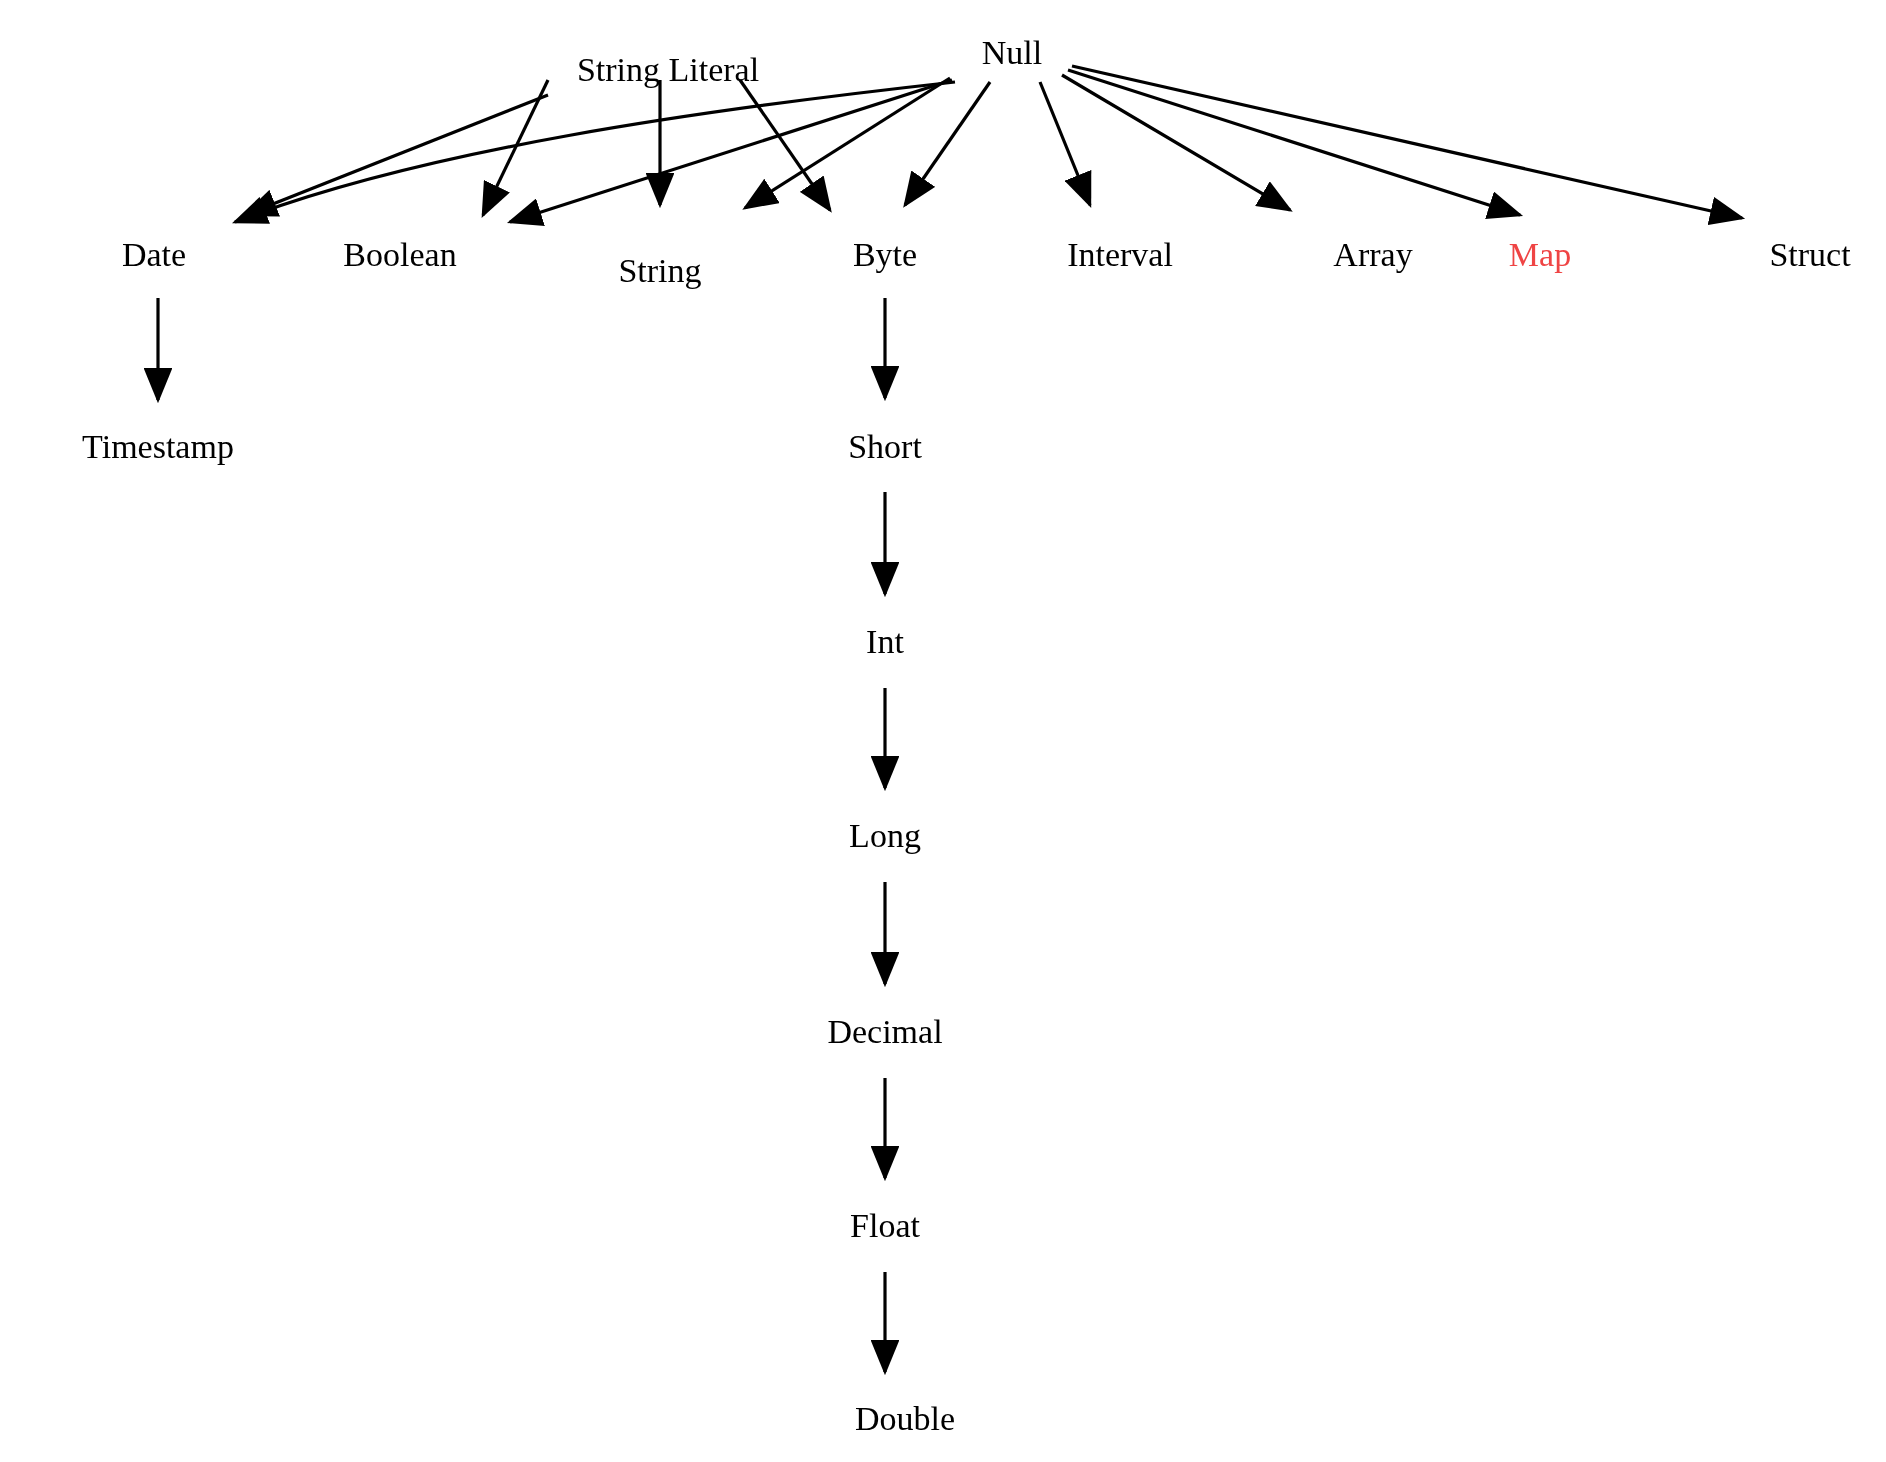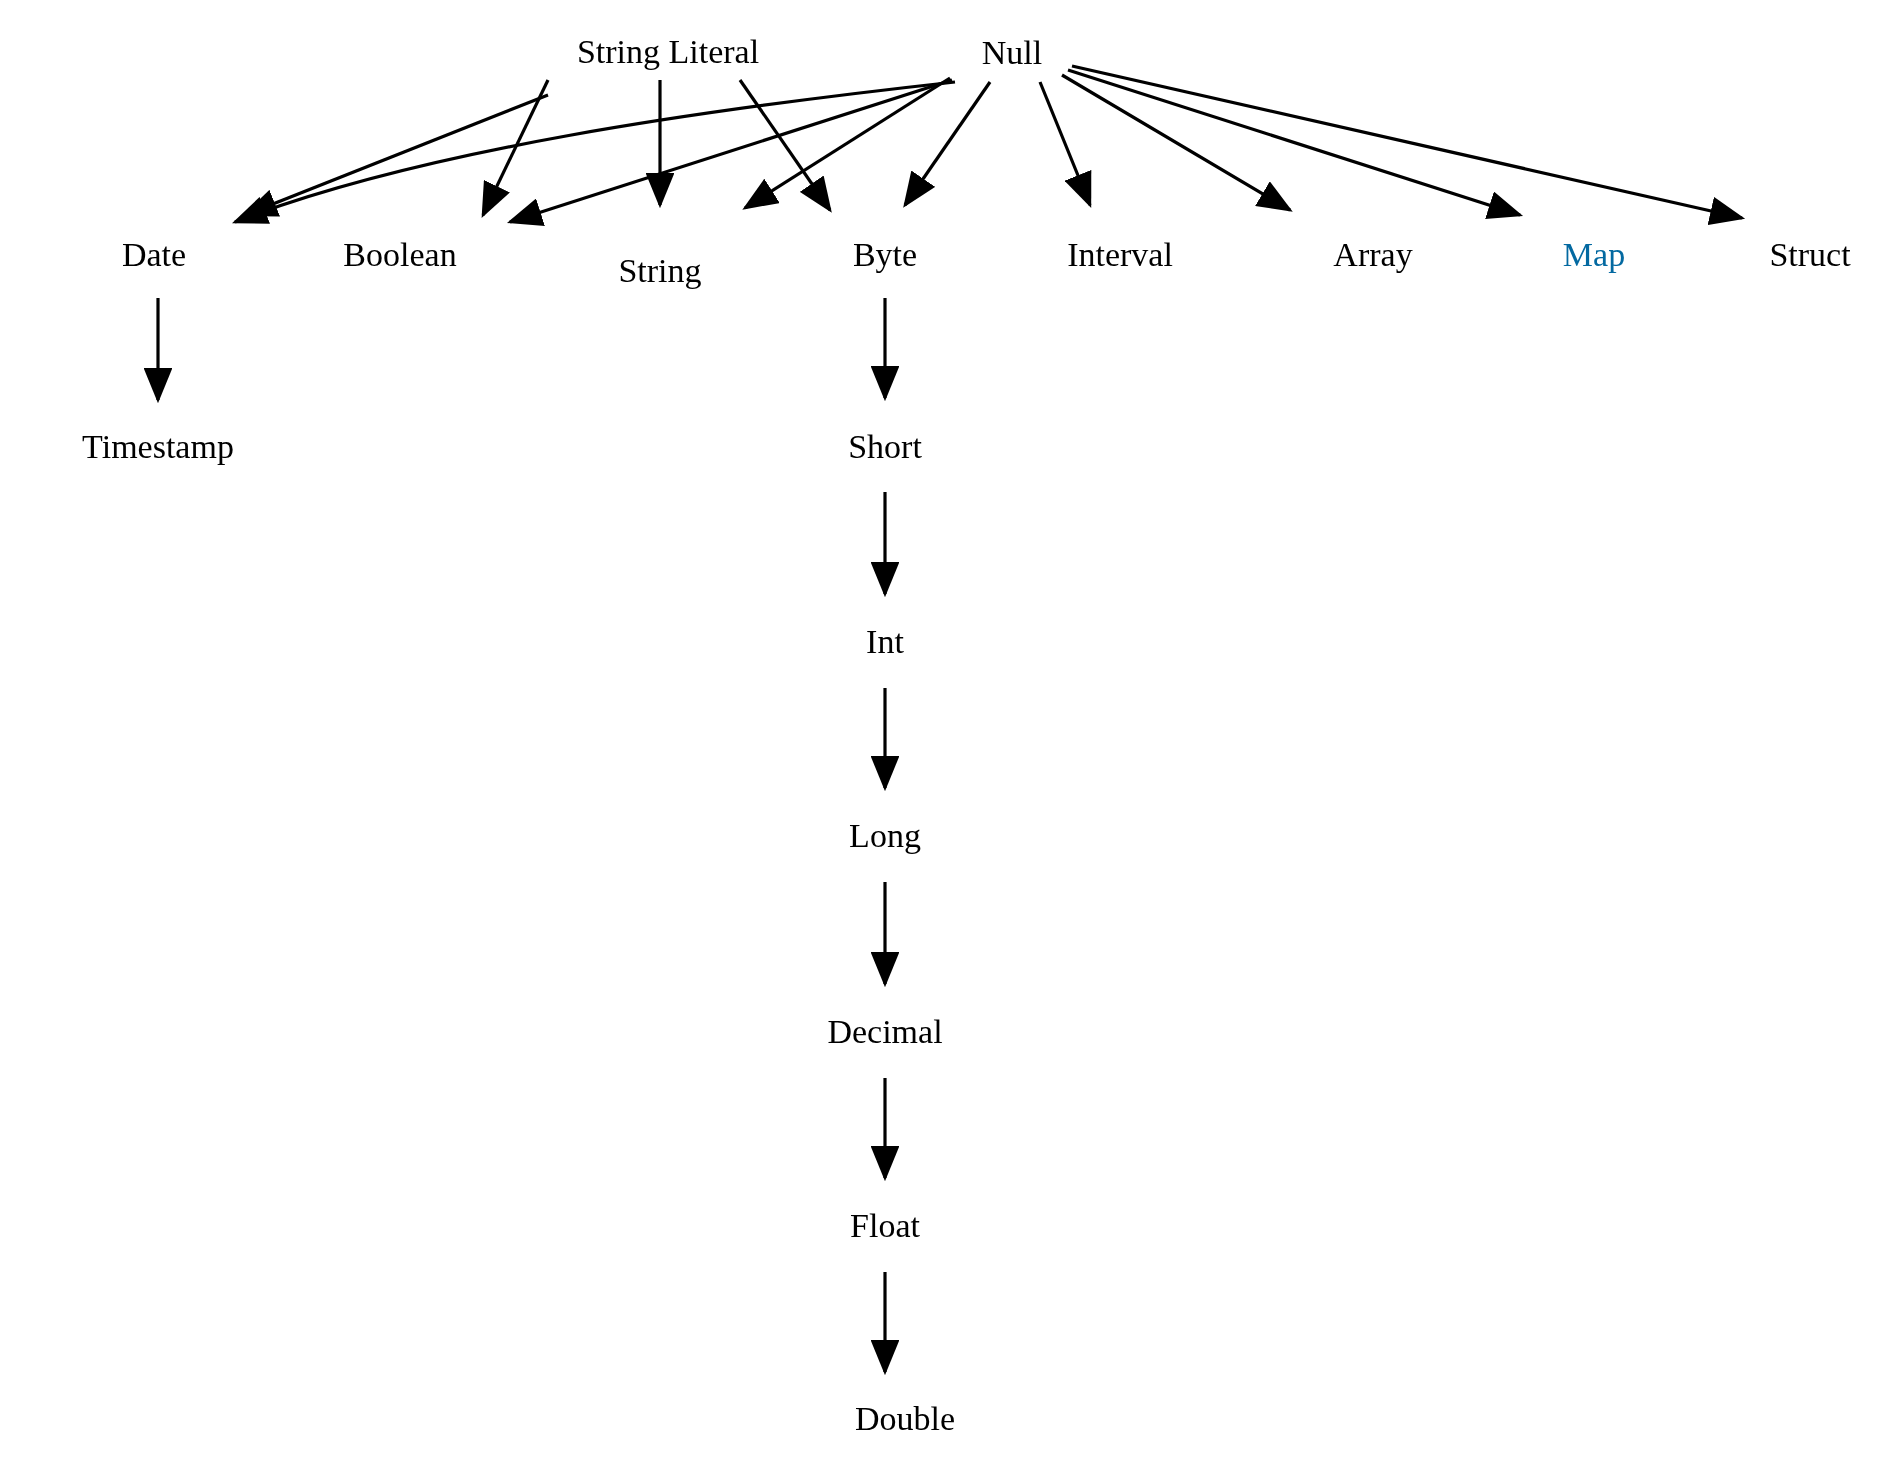--- a/index.html
+++ b/index.html
@@ -62,29 +62,29 @@
         <path d="M 158 298 L 158 400" marker-end="url(#arrowhead)" stroke="#000000" stroke-width="3.2" fill="none"></path>
         <path d="M 885 298 L 885 398" marker-end="url(#arrowhead)" stroke="#000000" stroke-width="3.2" fill="none"></path>
         <path d="M 885 492 L 885 594" marker-end="url(#arrowhead)" stroke="#000000" stroke-width="3.2" fill="none"></path>
         <path d="M 885 688 L 885 788" marker-end="url(#arrowhead)" stroke="#000000" stroke-width="3.2" fill="none"></path>
         <path d="M 885 882 L 885 984" marker-end="url(#arrowhead)" stroke="#000000" stroke-width="3.2" fill="none"></path>
         <path d="M 885 1078 L 885 1178" marker-end="url(#arrowhead)" stroke="#000000" stroke-width="3.2" fill="none"></path>
         <path d="M 885 1272 L 885 1372" marker-end="url(#arrowhead)" stroke="#000000" stroke-width="3.2" fill="none"></path>
       </g>
   </svg>
   <div id="nodes-layer">
-      <div class="node" style="left: 668px; top: 52px; color: rgb(0, 0, 0);">String Literal</div>
+      <div class="node" style="left: 668px; top: 70px; color: rgb(0, 0, 0);">String Literal</div>
       <div class="node" style="left: 1012px; top: 53px; color: rgb(0, 0, 0);">Null</div>
       <div class="node" style="left: 154px; top: 255px; color: rgb(0, 0, 0);">Date</div>
       <div class="node" style="left: 400px; top: 255px; color: rgb(0, 0, 0);">Boolean</div>
       <div class="node" style="left: 660px; top: 271px; color: rgb(0, 0, 0);">String</div>
       <div class="node" style="left: 885px; top: 255px; color: rgb(0, 0, 0);">Byte</div>
       <div class="node" style="left: 1120px; top: 255px; color: rgb(0, 0, 0);">Interval</div>
       <div class="node" style="left: 1373px; top: 255px; color: rgb(0, 0, 0);">Array</div>
-      <div class="node" style="left: 1594px; top: 255px; color: #0369a1;">Map</div>
+      <div class="node" style="left: 1540px; top: 255px; color: #ef4444;">Map</div>
       <div class="node" style="left: 1810px; top: 255px; color: rgb(0, 0, 0);">Struct</div>
       <div class="node" style="left: 158px; top: 447px; color: rgb(0, 0, 0); font-family: Liberation Serif, serif;">Timestamp</div>
       <div class="node" style="left: 885px; top: 447px; color: rgb(0, 0, 0);">Short</div>
       <div class="node" style="left: 885px; top: 642px; color: rgb(0, 0, 0);">Int</div>
       <div class="node" style="left: 885px; top: 836px; color: rgb(0, 0, 0); text-align: right;">Long</div>
       <div class="node" style="left: 885px; top: 1032px; color: rgb(0, 0, 0);">Decimal</div>
       <div class="node" style="left: 885px; top: 1226px; color: rgb(0, 0, 0);">Float</div>
       <div class="node" style="left: 881px; top: 1419px; color: rgb(0, 0, 0); margin-left: 24px;">Double</div>
     </div>
 </div>

